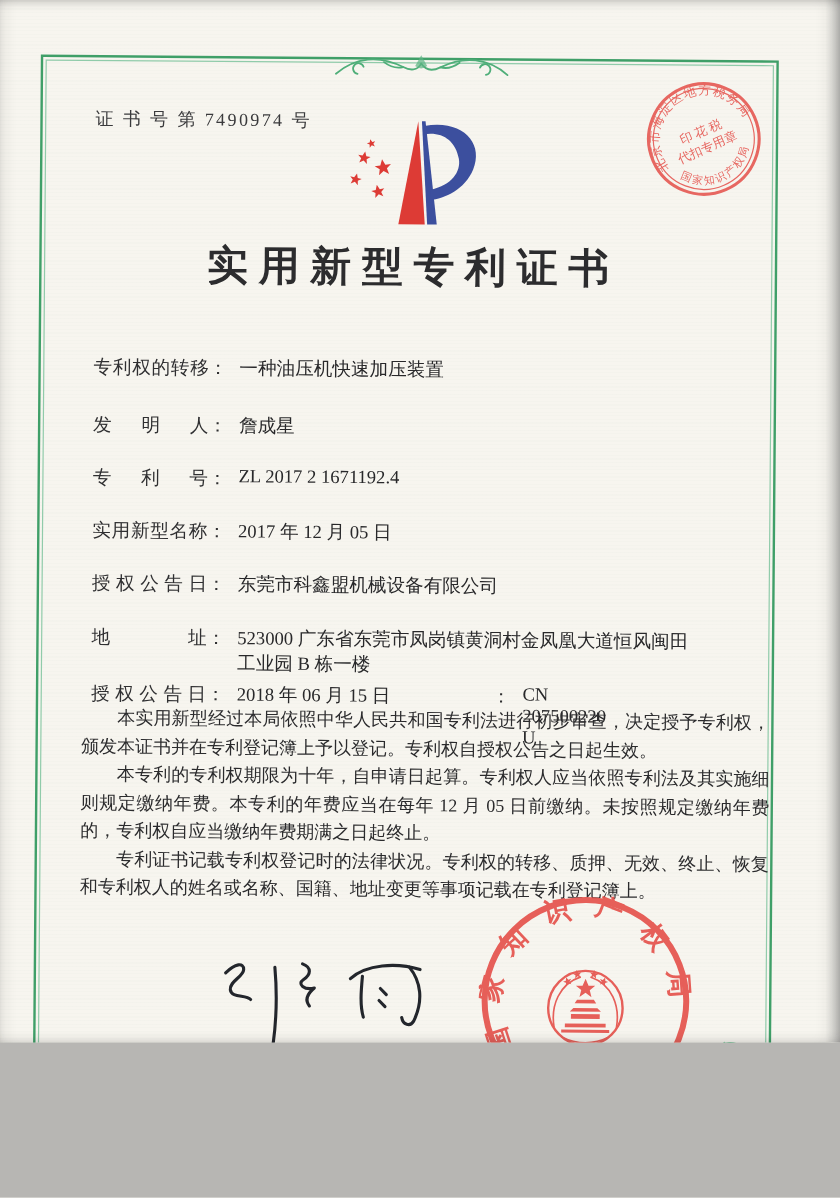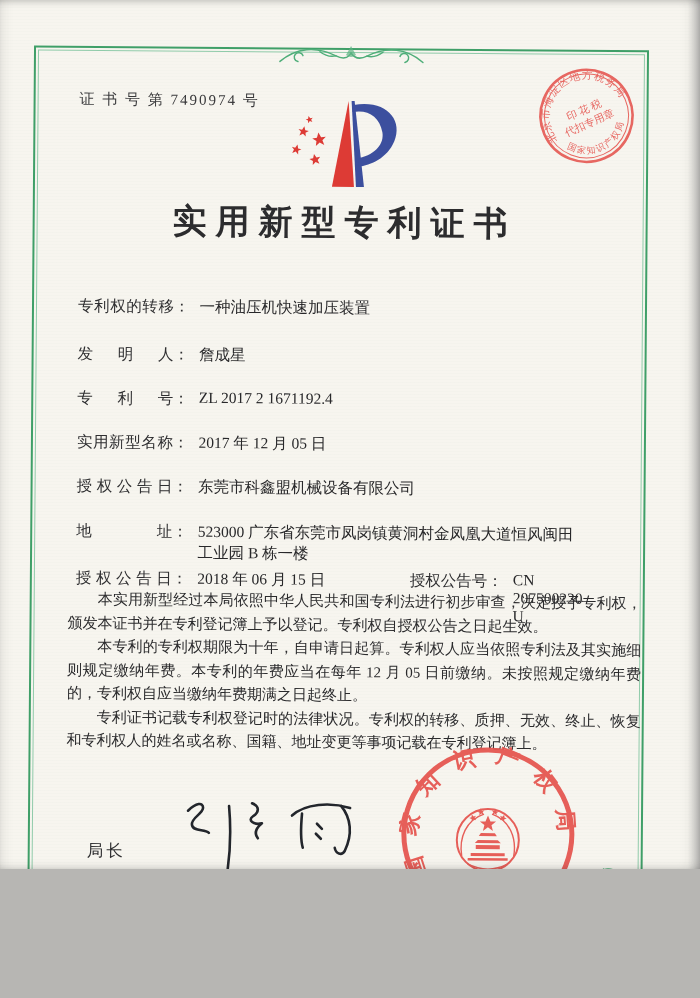--- a/index.html
+++ b/index.html
@@ -154,37 +154,32 @@
         <span class="flabel">地址</span>
             <span class="fcolon">：</span>
         <span class="fvalue" style="width:430px">523000 广东省东莞市凤岗镇黄洞村金凤凰大道恒风闽田
 工业园 B 栋一楼</span>
       </div>
       <div class="frow" style="top:276px">
         <span class="flabel">授权公告日</span>
             <span class="fcolon">：</span>
         <span class="fvalue">2018 年 06 月 15 日</span>
         <span class="frow2">
-          <span class="flabel" style="width:86px">授权公告号</span>
               <span class="fcolon">：</span>
           <span class="fvalue">CN 207500220 U</span>
         </span>
       </div>
     </div>
 
     <div class="paras">
       <p>本实用新型经过本局依照中华人民共和国专利法进行初步审查，决定授予专利权，颁发本证书并在专利登记簿上予以登记。专利权自授权公告之日起生效。</p>
       <p>本专利的专利权期限为十年，自申请日起算。专利权人应当依照专利法及其实施细则规定缴纳年费。本专利的年费应当在每年 12 月 05 日前缴纳。未按照规定缴纳年费的，专利权自应当缴纳年费期满之日起终止。</p>
       <p>专利证书记载专利权登记时的法律状况。专利权的转移、质押、无效、终止、恢复和专利权人的姓名或名称、国籍、地址变更等事项记载在专利登记簿上。</p>
     </div>
 
-    <div class="officials">
-      <div>局长</div>
-      <div>申长雨</div>
-    </div>
 
     <div class="footer">第 1 页 (共 1 页)</div>
   </div>
 
   <svg class="stamp-tax" viewBox="-50 -50 100 100">
     <defs>
       <path id="arcT" d="M -36,13 A 38,38 0 1 1 36,13"></path>
       <path id="arcTb" d="M -32,20 A 38,38 0 0 0 32,20"></path>
     </defs>
     <circle r="46" fill="none" stroke="#e5544e" stroke-width="2.6"></circle>

